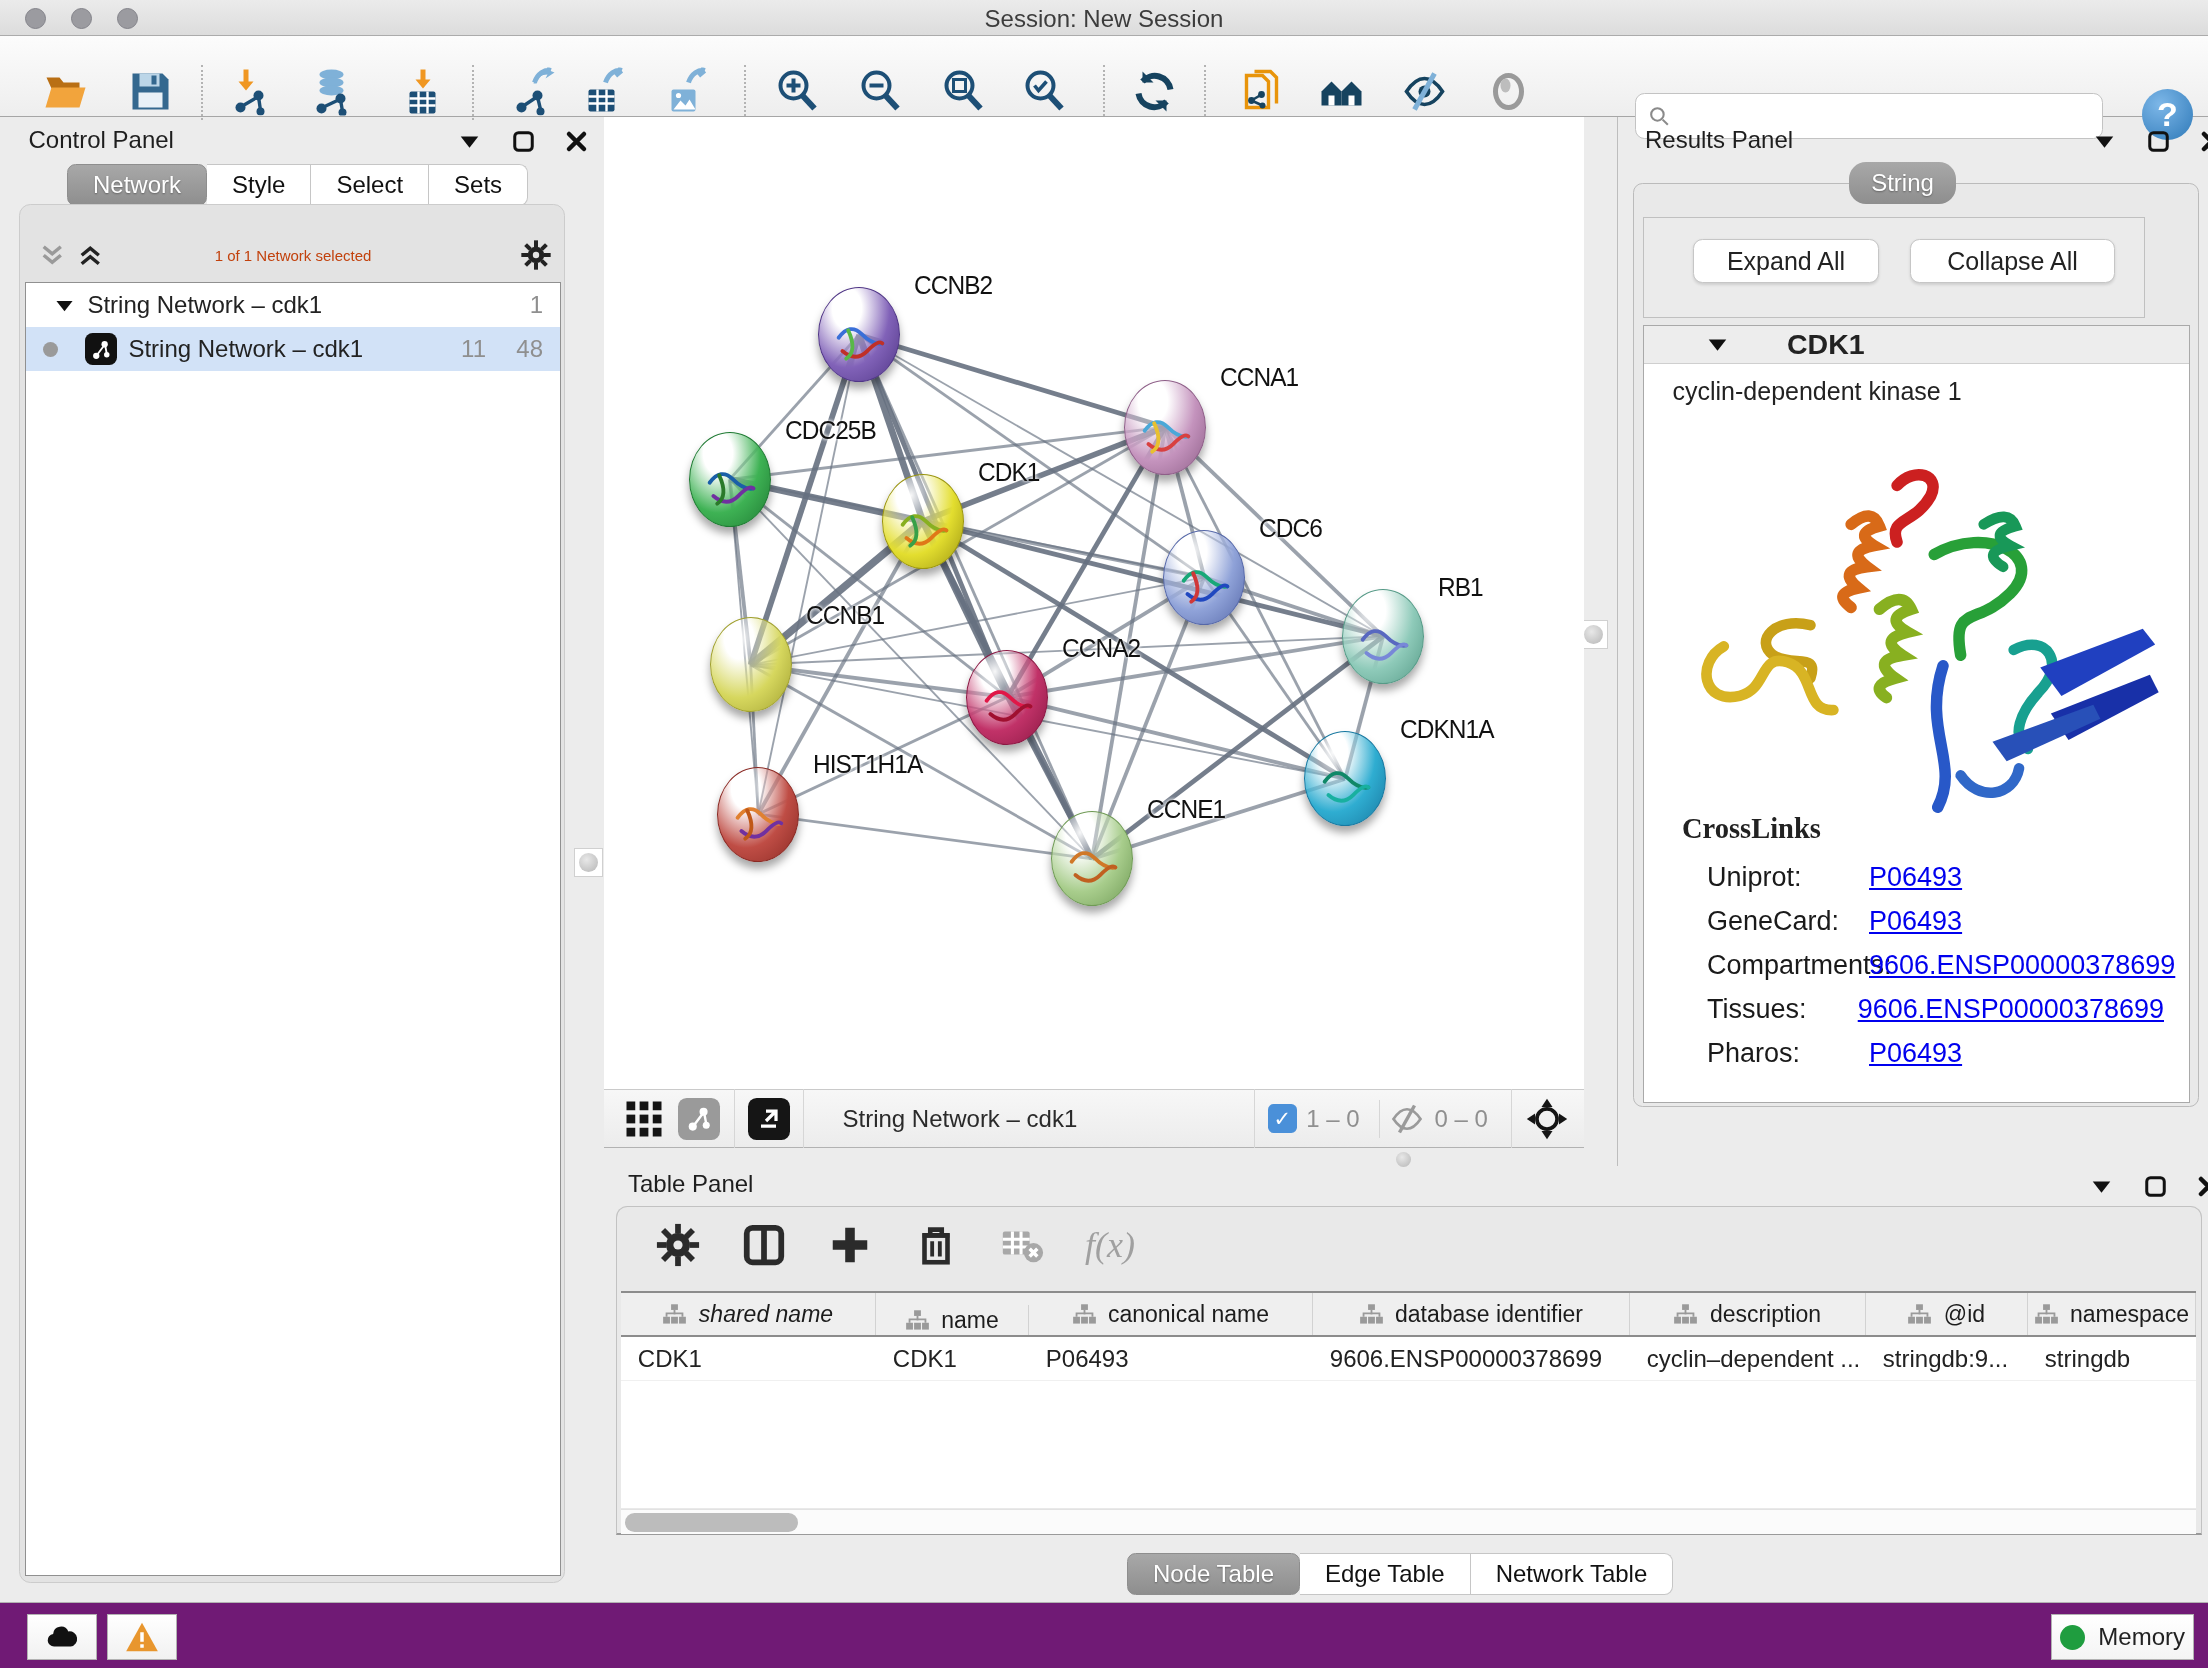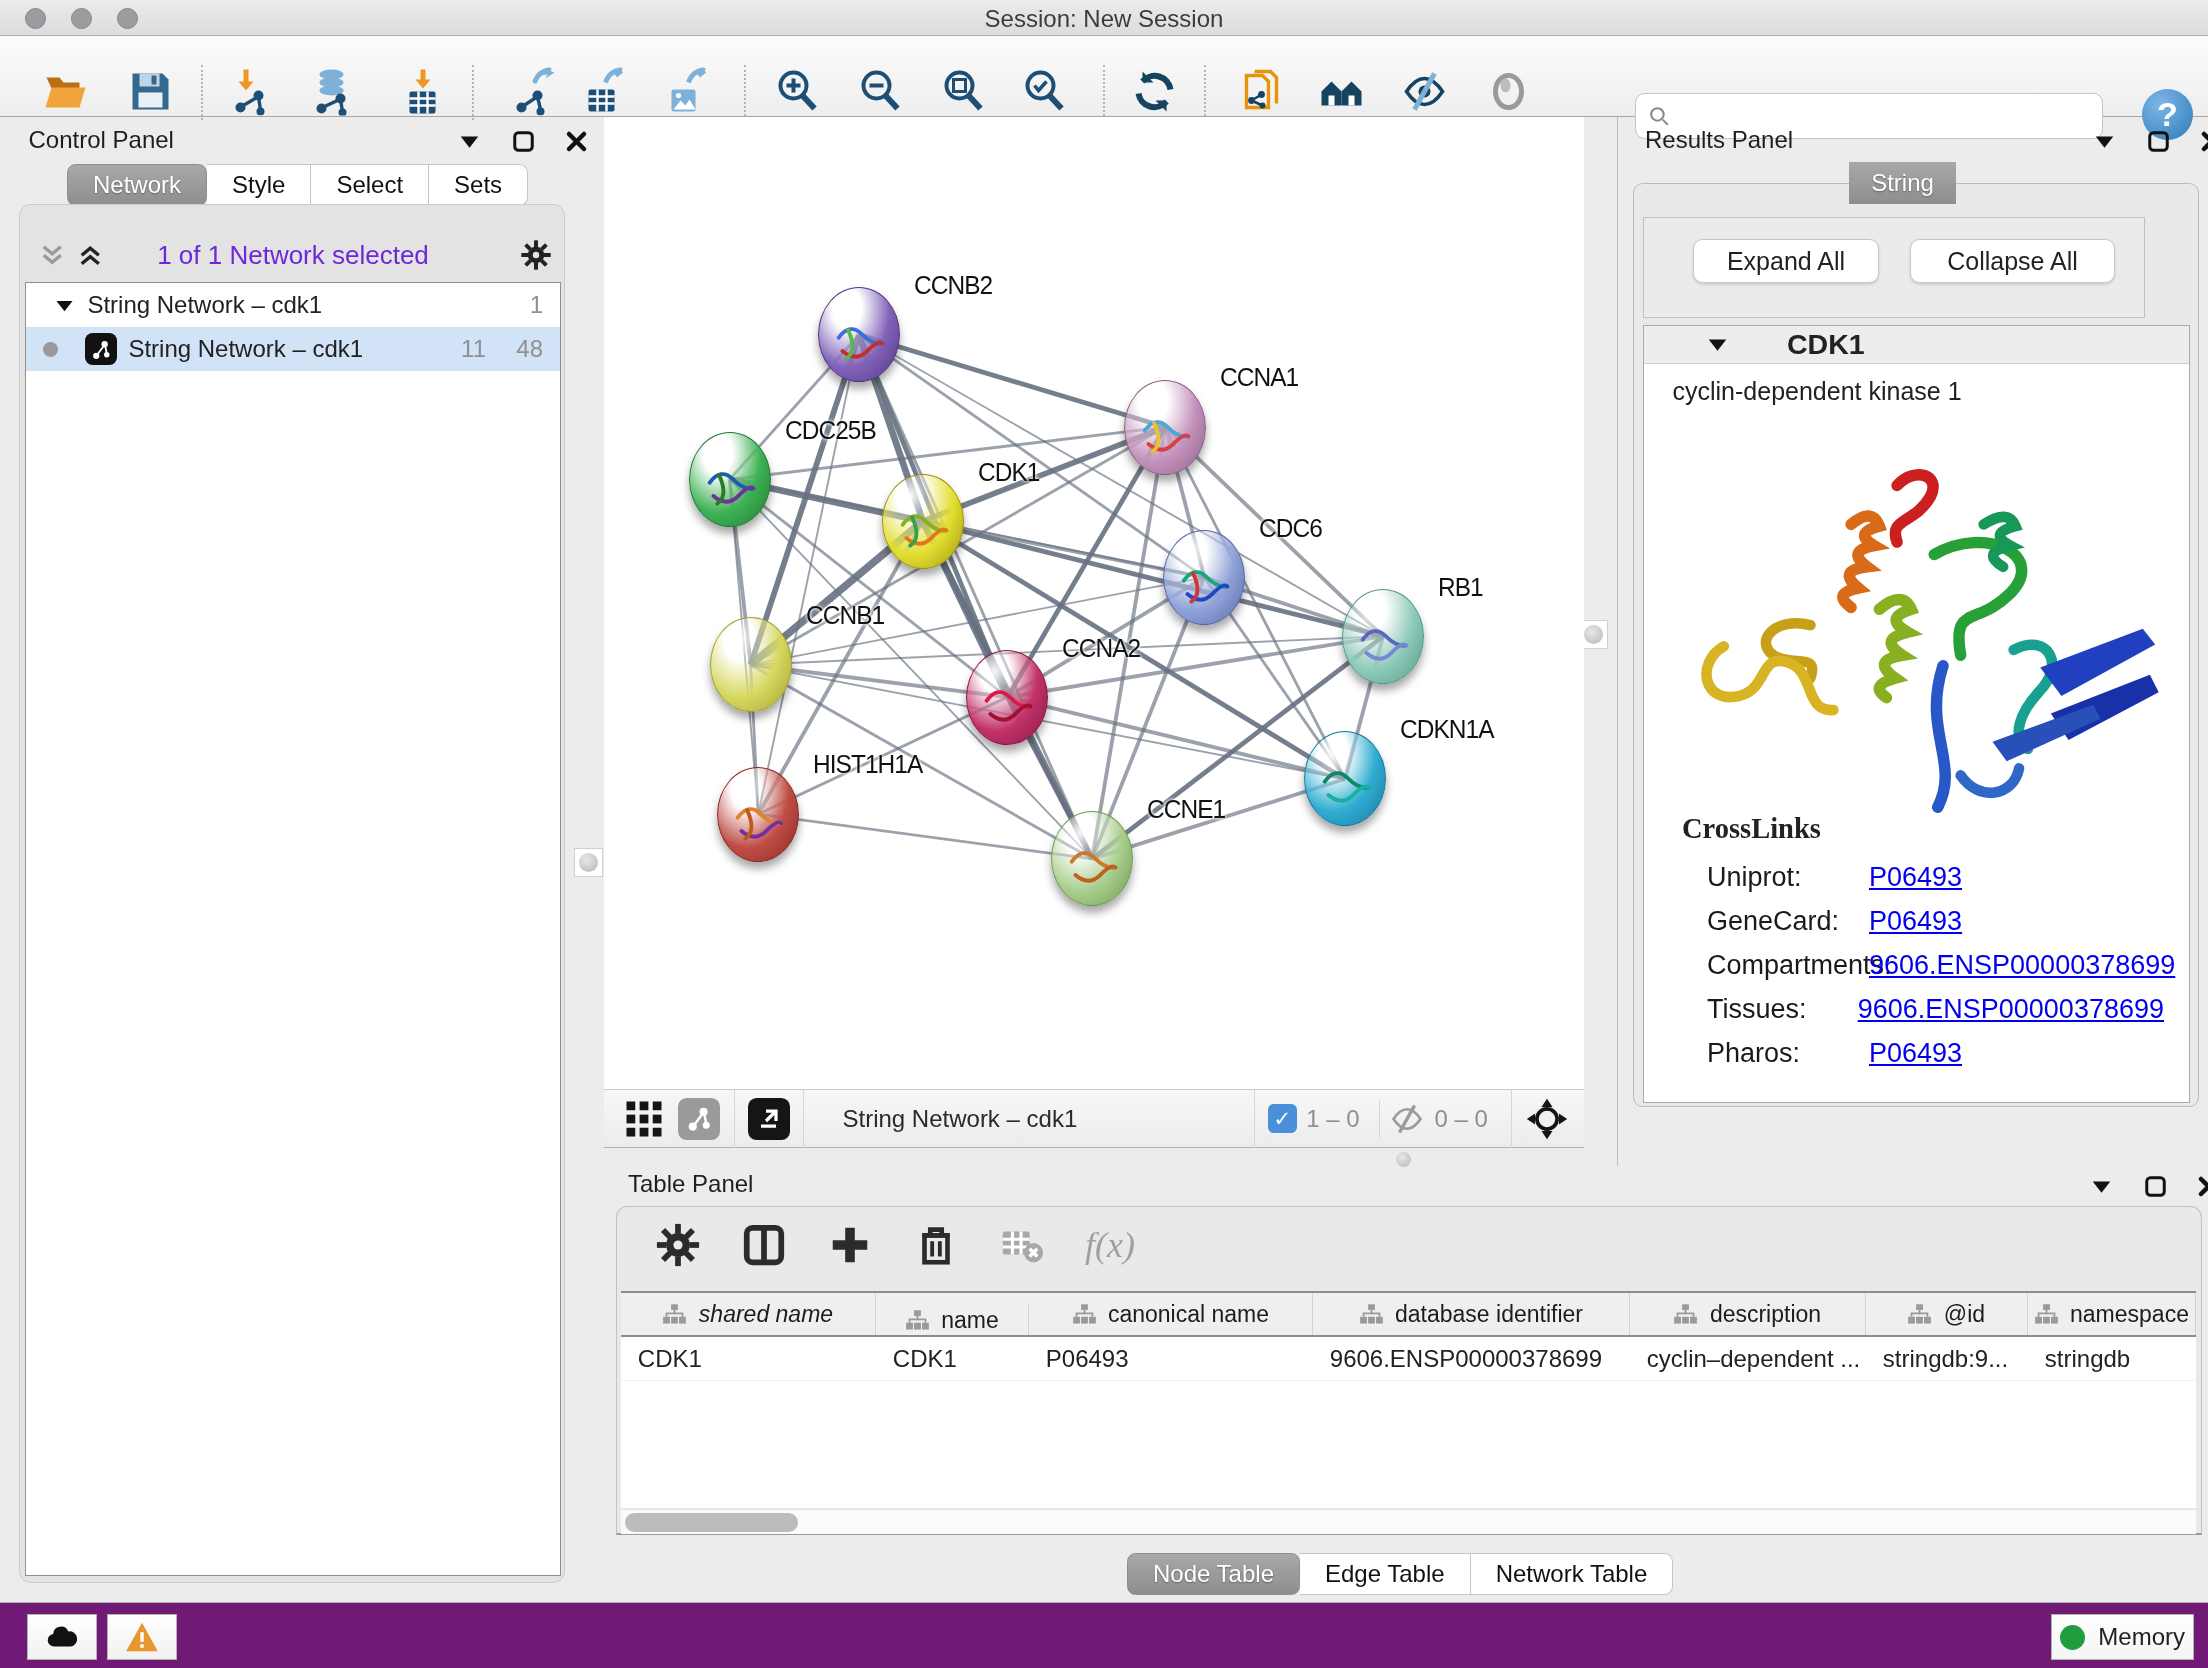--- a/index.html
+++ b/index.html
@@ -41,21 +41,21 @@
   .tab { height:42px; background:#fff; border:1px solid #c6c6c6; border-left:none; font-size:24px;
          display:flex; align-items:center; justify-content:center; padding:0 25px; color:#111; }
   .tab:first-child { border-left:1px solid #c6c6c6; border-radius:8.6px 0 0 8.6px; }
   .tab:last-child { border-radius:0 8.6px 8.6px 0; }
   .tab.sel { background:linear-gradient(#a8a8a8,#8e8e8e); color:#fff; text-shadow:0 1px 1.9px rgba(0,0,0,.35);
              border-color:#8e8e8e; border-radius:8.6px; }
   .cp-tabs { left:67px; top:164px; }
   .cp-box { position:absolute; left:19px; top:204px; width:546px; height:1379px; background:#e3e3e3;
             border:1px solid #cccccc; border-radius:11.4px; }
   .cp-info { position:absolute; left:25px; top:234px; width:536px; height:42px; display:flex; align-items:center; }
-  .cp-info .txt { position:absolute; left:0; right:0; text-align:center; font-size:26px; color:#6d28d9; }
+  .cp-info .txt { position:absolute; left:0; right:0; text-align:center; font-size:15px; color:#c2410c; }
   .cp-list { position:absolute; left:25px; top:282px; width:536px; height:1294px; background:#fff;
              border:1.9px solid #909090; }
   .tree-row { position:relative; height:44px; display:flex; align-items:center; font-size:24px; }
   .tree-row .cnt { position:absolute; color:#8f8f8f; }
   .tree-row.sel { background:#d2e2f7; }
   .sharechip { width:32px; height:32px; background:#111; border-radius:7.6px; display:flex; align-items:center;
                justify-content:center; margin-right:11.4px; }
   .sharechip svg { width:21px; height:21px; }
 
   
@@ -81,21 +81,21 @@
   .gutter-handle { position:absolute; width:28.5px; height:28.5px; background:#fff; border:1px solid #d0d0d0;
                    display:flex; align-items:center; justify-content:center; }
   .gutter-handle i { width:19px; height:19px; border-radius:50%;
                      background:radial-gradient(circle at 40% 35%, #e8e8e8, #b5b5b5); display:block; }
   .vline { position:absolute; top:117px; height:1049px; border-left:1.9px solid #bdbdbd; }
 
   
   .rp-header { position:absolute; left:1645px; top:126px; }
   .rp-wicons { position:absolute; left:2092px; top:129px; }
   .rp-tab { position:absolute; left:1849px; top:162px; width:107px; height:42px; z-index:3;
-            background:linear-gradient(#a8a8a8,#8e8e8e); color:#fff; border-radius:0; font-size:24px;
+            background:linear-gradient(#a8a8a8,#8e8e8e); color:#fff; border-radius:17px; font-size:24px;
             display:flex; align-items:center; justify-content:center; text-shadow:0 1px 1.9px rgba(0,0,0,.35); }
   .rp-box { position:absolute; left:1633px; top:183px; width:566px; height:924px; background:#e9e9e9;
             border:1.9px solid #bbbbbb; border-radius:9.5px; }
   .rp-btnbox { position:absolute; left:1643px; top:217px; width:502px; height:101px; background:#ebebeb;
                border:1.9px solid #c0c0c0; }
   .rp-btn { position:absolute; top:21px; height:44px; background:#fff; border:1px solid #c6c6c6;
             border-radius:9.5px; font-size:25px; display:flex; align-items:center; justify-content:center;
             box-shadow:0 1.9px 2.9px rgba(0,0,0,.12); }
   .rp-section { position:absolute; left:1643px; top:325px; width:547px; height:778px; background:#fff;
                 border:1.9px solid #a9a9a9; }

